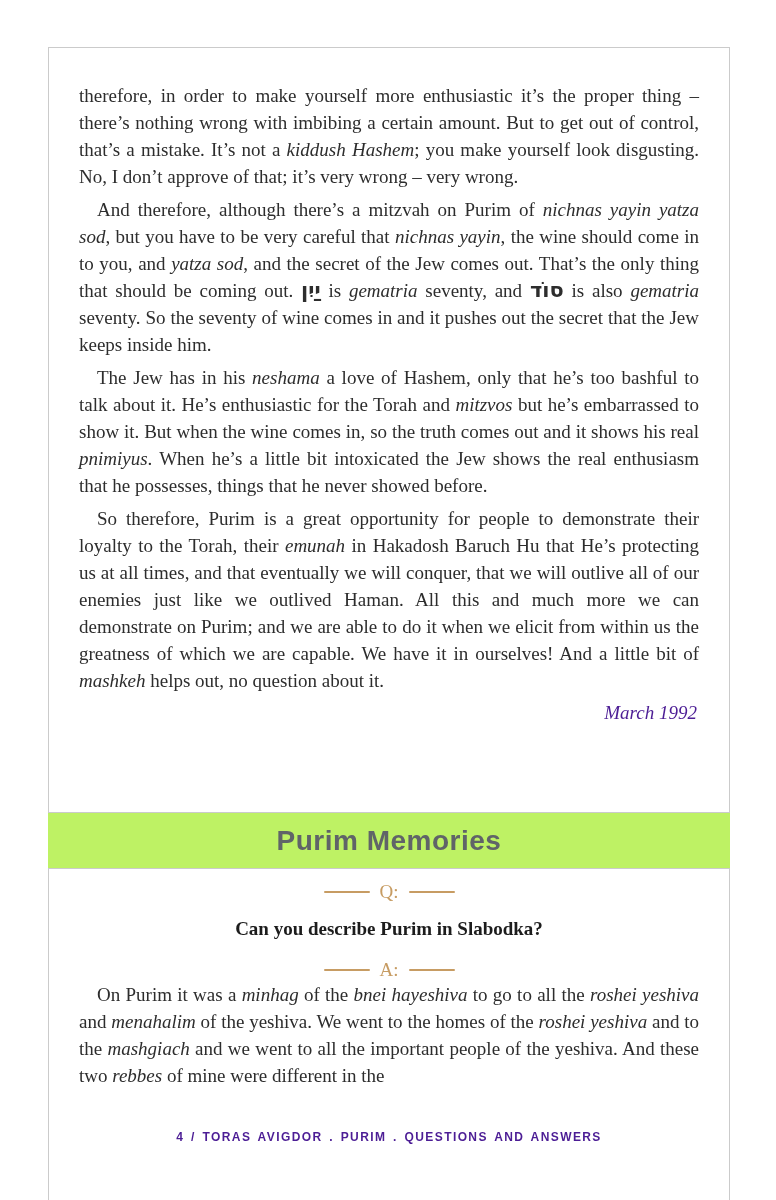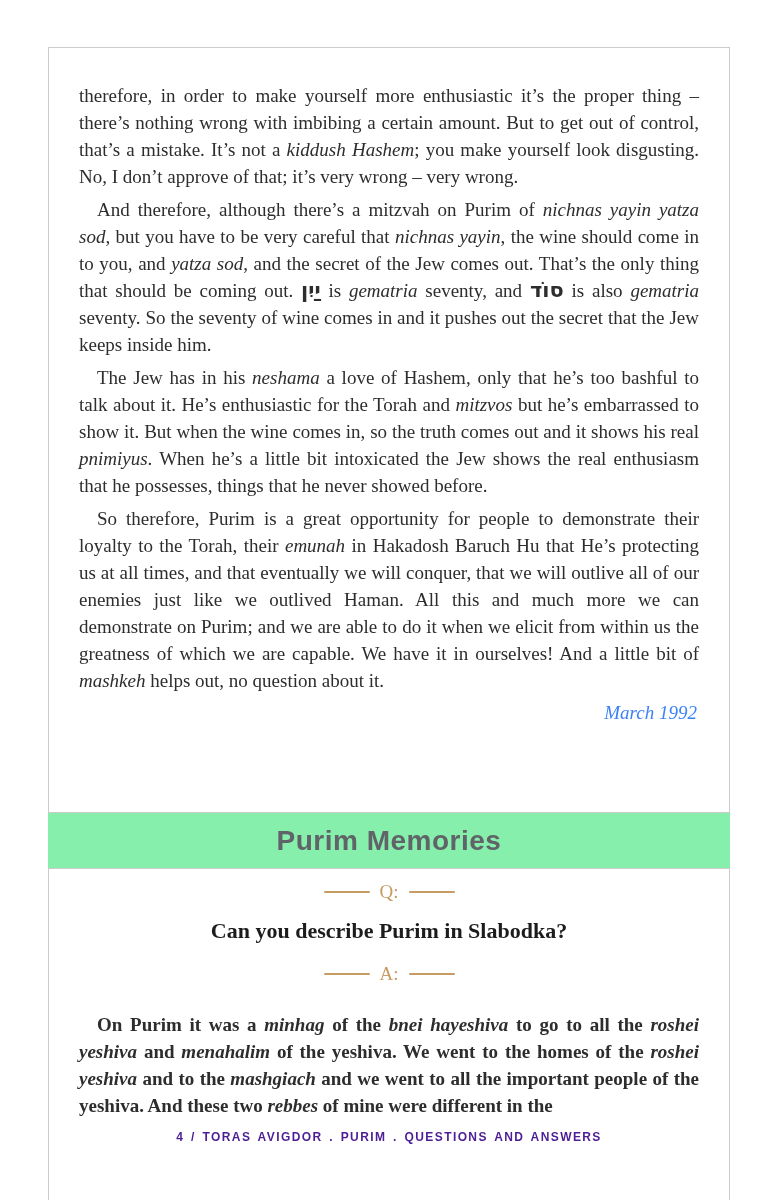--- a/index.html
+++ b/index.html
@@ -17,50 +17,50 @@
   }
   .body-text p:first-child { margin-top: 0; }
   .body-text p.indent { text-indent: 18px; }
   .body-text em { font-style: italic; }
   .he {
     font-family: "DejaVu Sans", sans-serif; font-style: normal;
     font-weight: bold; font-size: 21px;
   }
   .date-line {
     text-align: right; font-style: italic; font-size: 19px;
-    margin-top: 8px; padding-right: 2px; color: #3b82f6;
+    margin-top: 8px; padding-right: 2px; color: #4c1d95;
   }
 
   .title-band {
     position: absolute; left: 48px; top: 812px; width: 682px; height: 57px;
     border-top: 1px solid #cbcbcb; border-bottom: 1px solid #cbcbcb;
-    display: flex; align-items: center; justify-content: center; background: #86efac;
+    display: flex; align-items: center; justify-content: center; background: #bef264;
   }
   .section-title {
     font-family: "Liberation Sans", sans-serif; font-weight: bold;
     font-size: 28px; color: #606468; letter-spacing: 0.5px;
   }
 
   .box2 {
     position: absolute; left: 48px; top: 869px; width: 682px; height: 331px;
     border-left: 1px solid #cbcbcb; border-right: 1px solid #cbcbcb;
     background: #fff; padding: 12px 30px 0 30px;
   }
   .qa-marker {
     display: flex; align-items: center; justify-content: center;
     gap: 10px; height: 22px;
   }
   .qa-marker .rule { width: 46px; height: 2px; background: #c79c63; border-radius: 1px; }
   .qa-label { color: #c79c63; font-size: 19px; font-family: "Liberation Serif", serif; }
   .question-text {
-    text-align: center; font-weight: bold; font-size: 22px;
+    text-align: center; font-weight: bold; font-size: 19px;
     color: #1c1c1c; margin-top: 15px;
   }
   .qa-marker.a { margin-top: 19px; }
-  .answer-text { margin-top: 26px; font-weight: bold; }
+  .answer-text { margin-top: 0; }
 
   .page-footer {
     position: absolute; left: 0; right: 0; bottom: 56px;
     text-align: center; font-family: "Liberation Sans", sans-serif;
     font-weight: bold; font-size: 12px; letter-spacing: 1.4px;
     word-spacing: 2px; color: #4c1d95;
   }
 </style>
 </head>
 <body>

